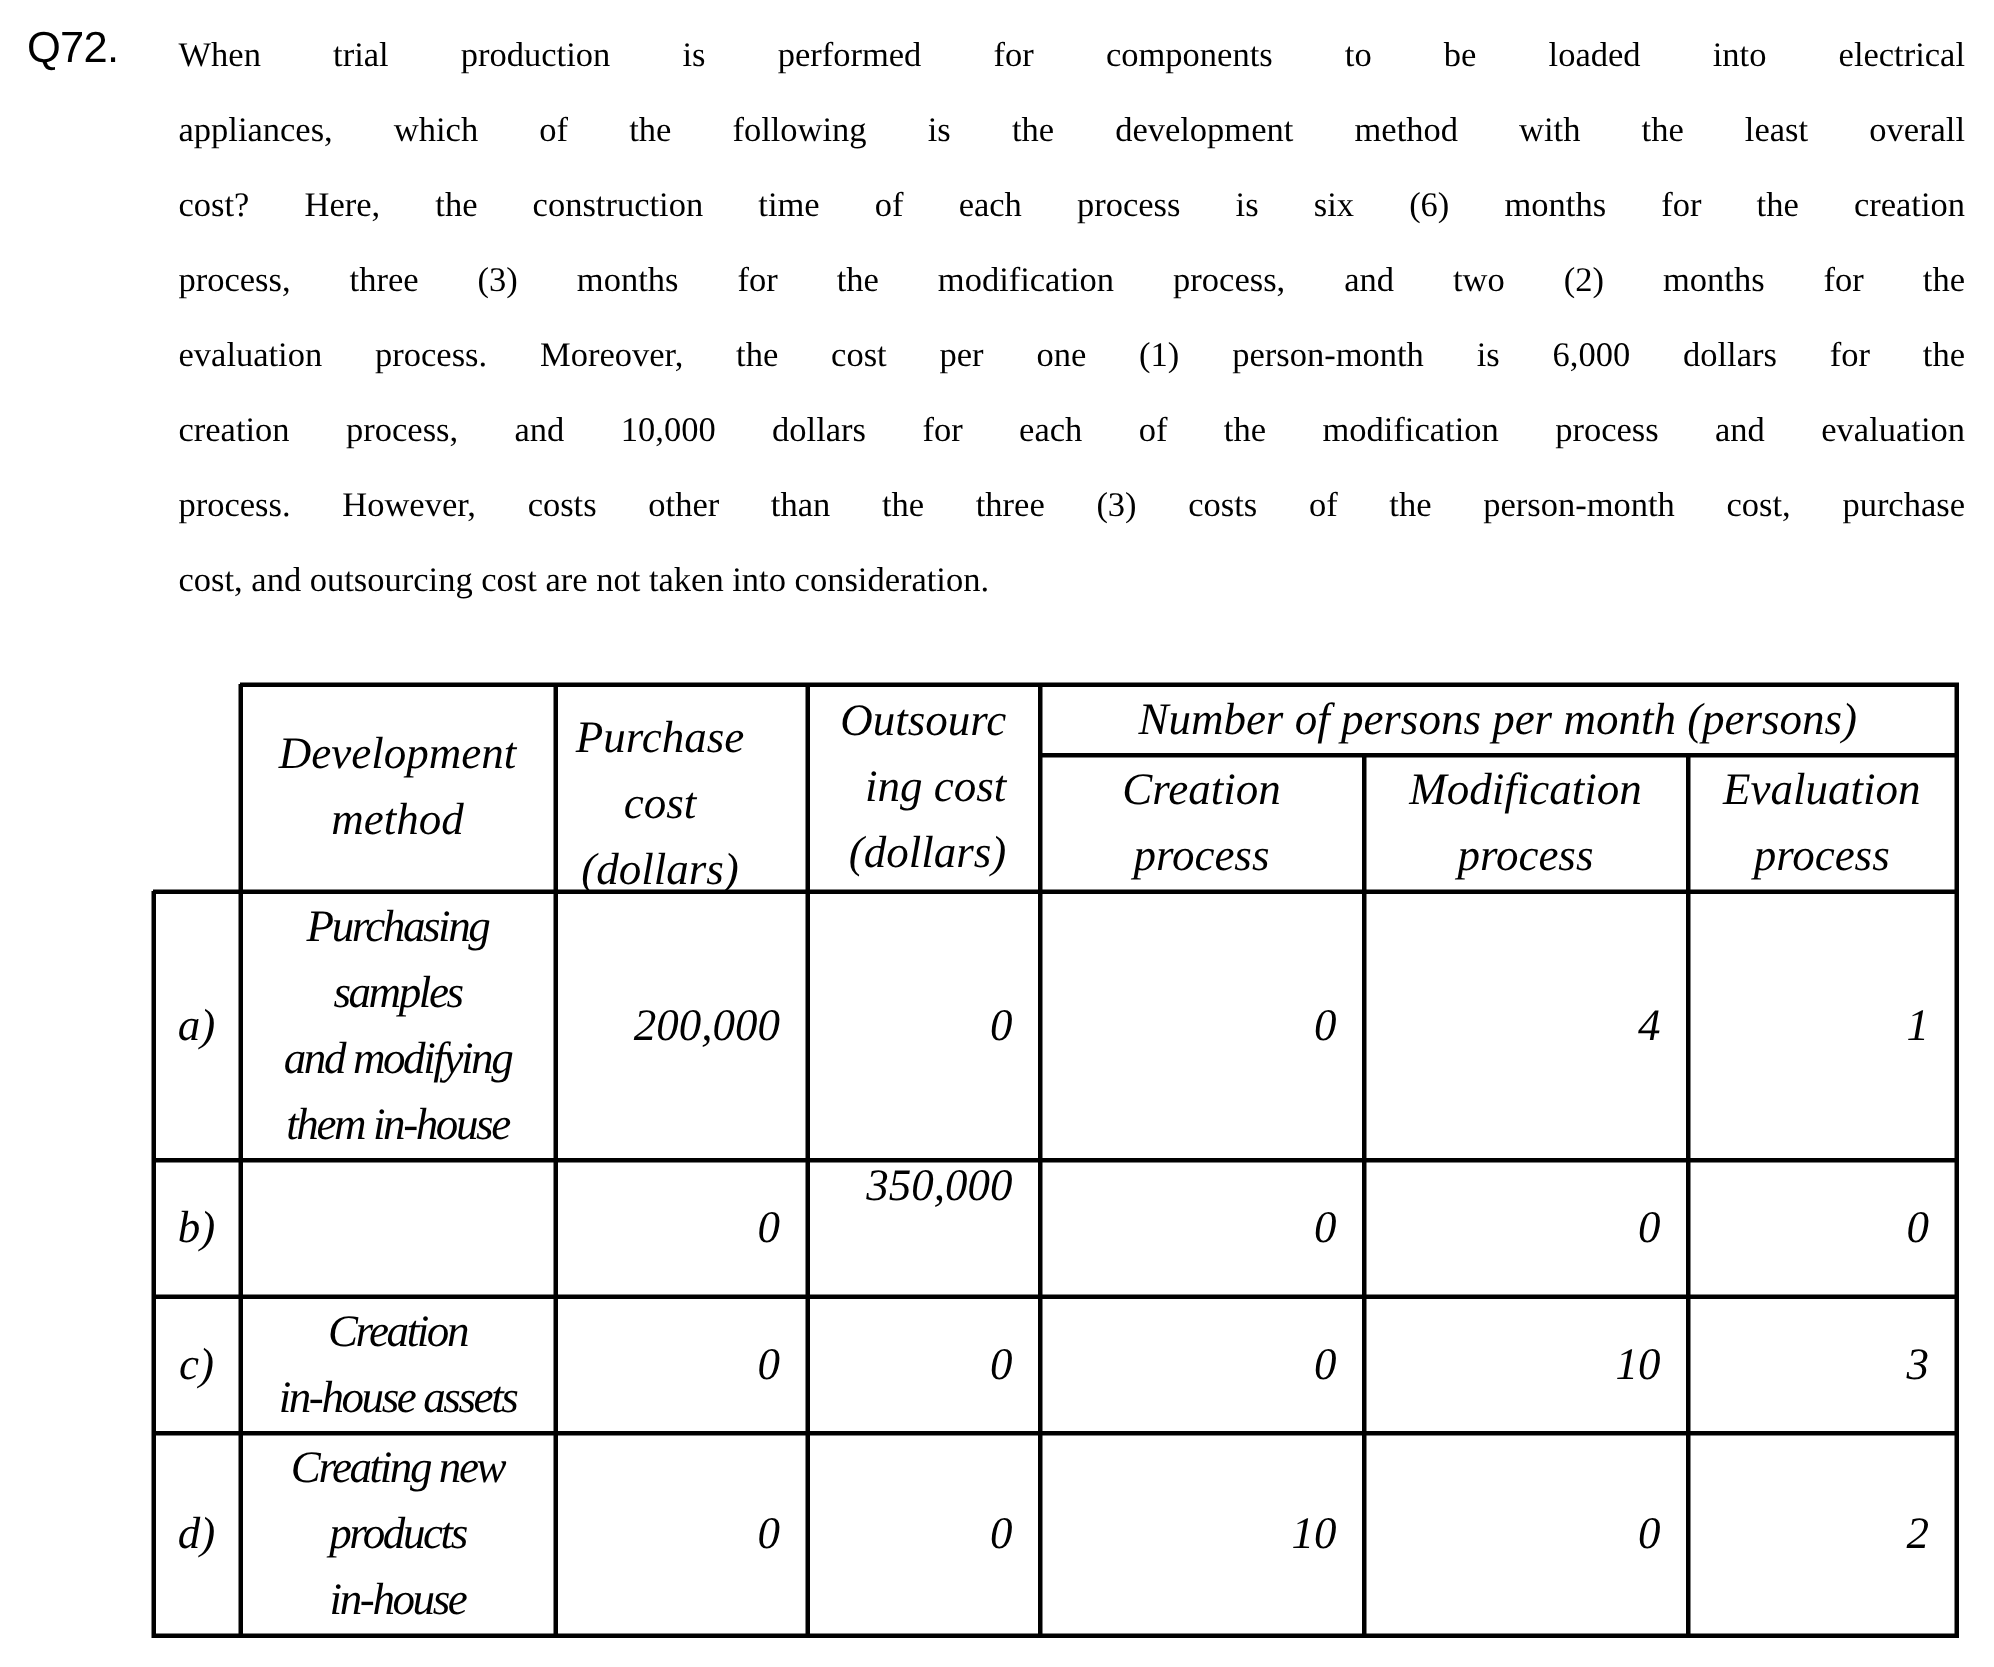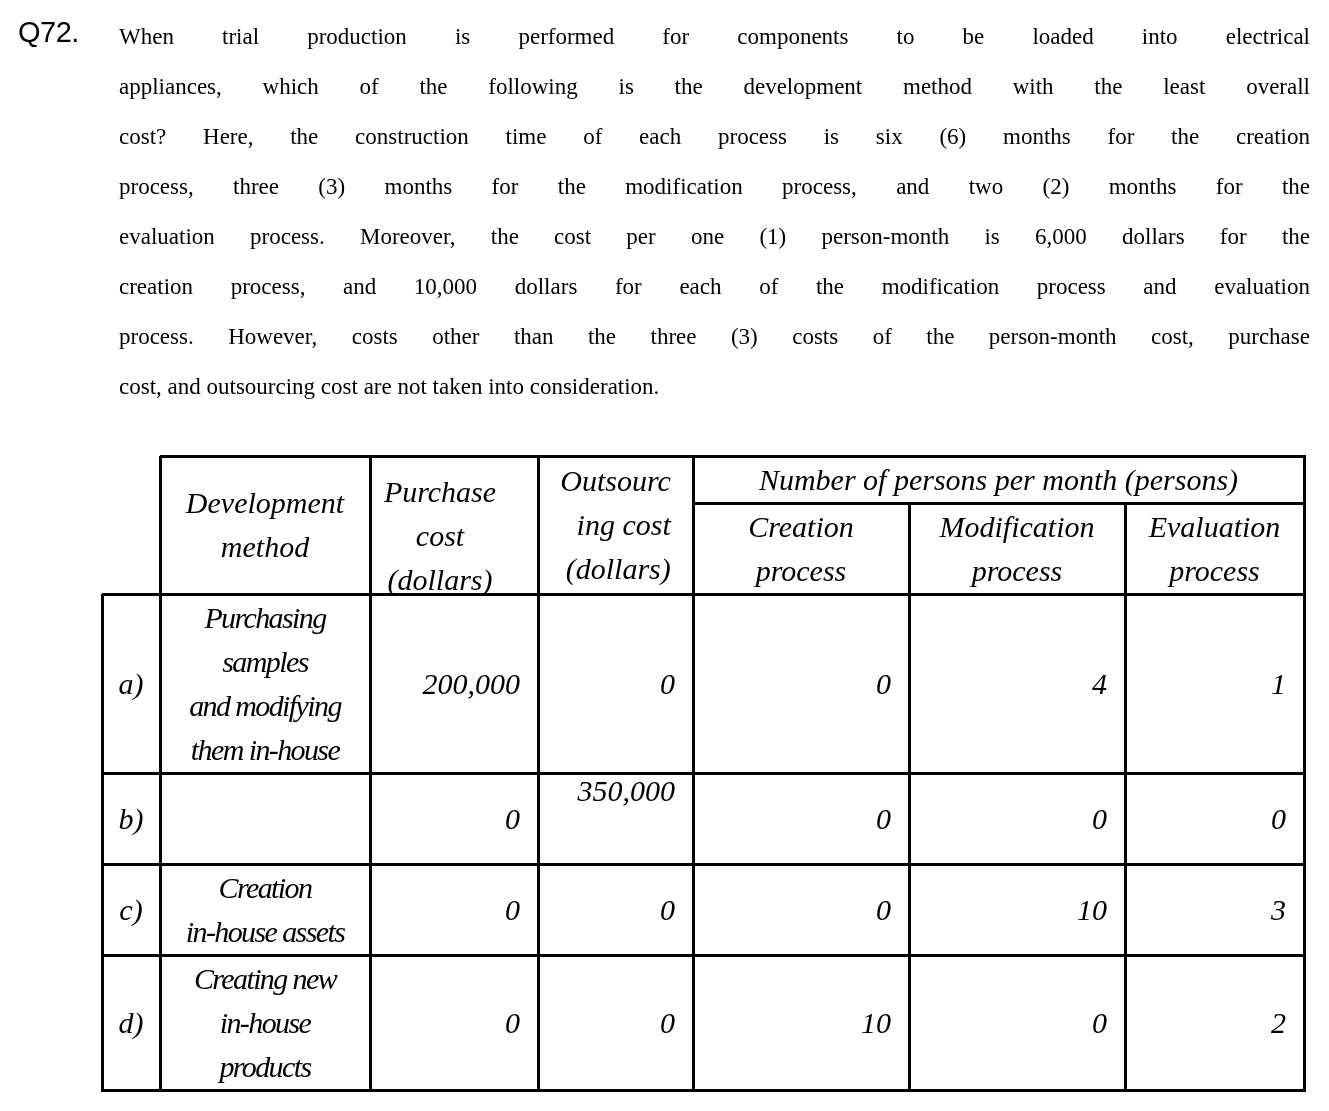--- a/index.html
+++ b/index.html
@@ -214,22 +214,22 @@
     <div class="cell num" style="left: 1125px; top: 864px; width: 179px; height: 91px;">
       <div>3</div>
     </div>
     <div></div>
     <div class="cell" style="left: 102px; top: 955px; width: 58px; height: 135px;">
       <div>d)</div>
     </div>
     <div class="cell narrow" style="left: 160px; top: 955px; width: 210px; height: 135px;">
       <div>
         <div>Creating new</div>
+        <div>products</div>
         <div>in-house</div>
-        <div>products</div>
       </div>
     </div>
     <div class="cell num" style="left: 370px; top: 955px; width: 168px; height: 135px;">
       <div>0</div>
     </div>
     <div class="cell num" style="left: 538px; top: 955px; width: 155px; height: 135px;">
       <div>0</div>
     </div>
     <div class="cell num" style="left: 693px; top: 955px; width: 216px; height: 135px;">
       <div>10</div>

